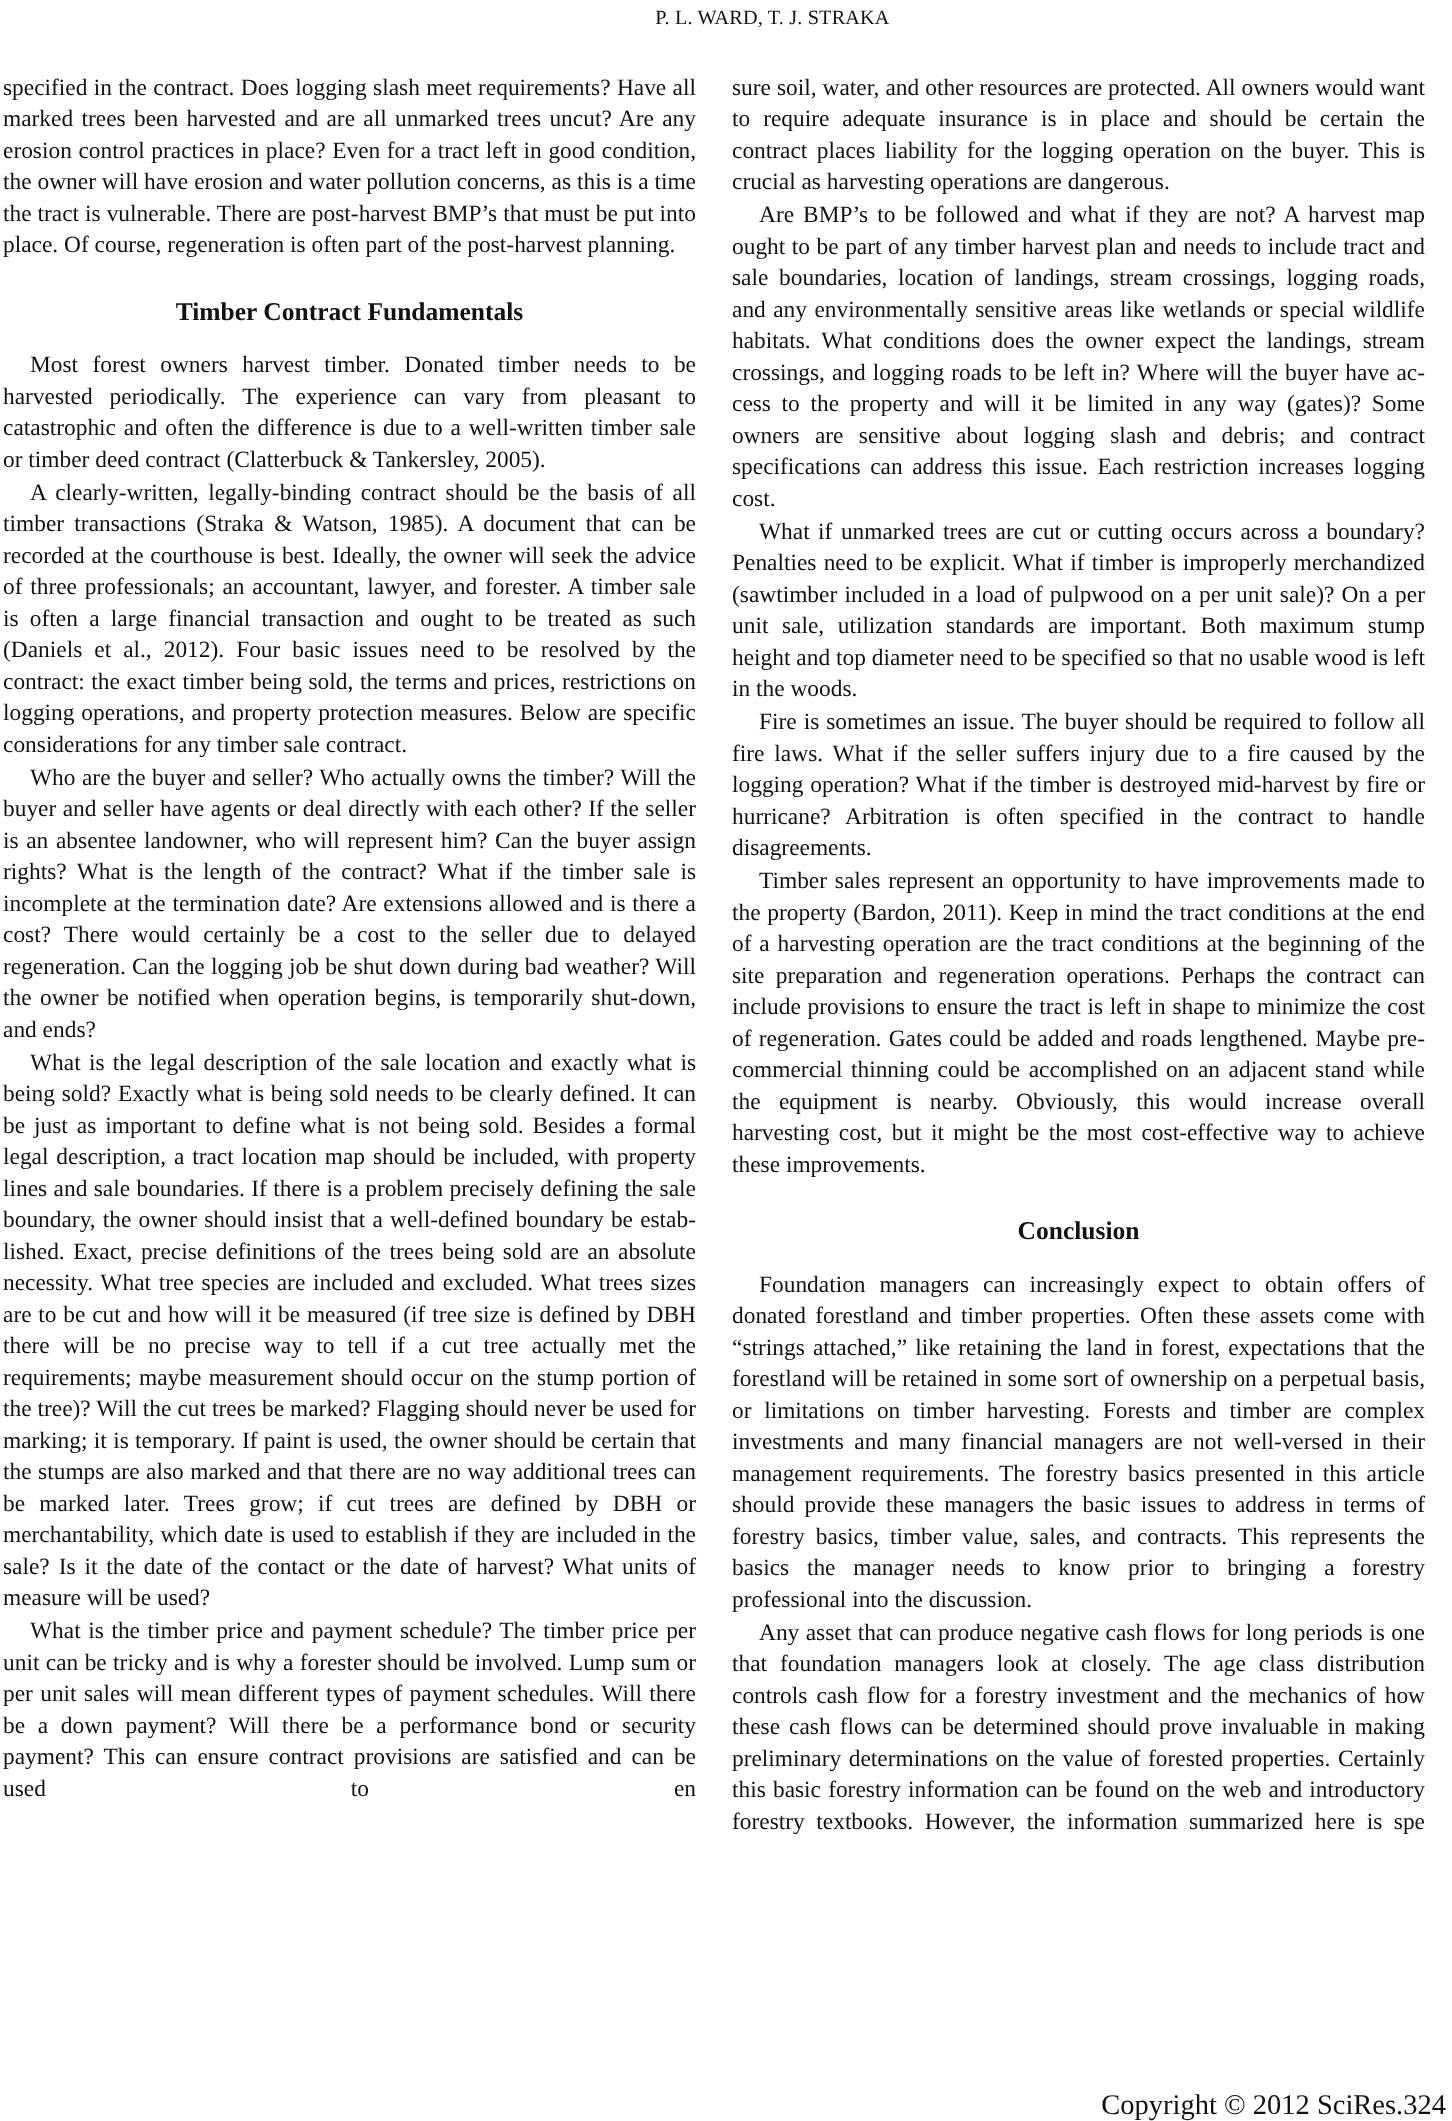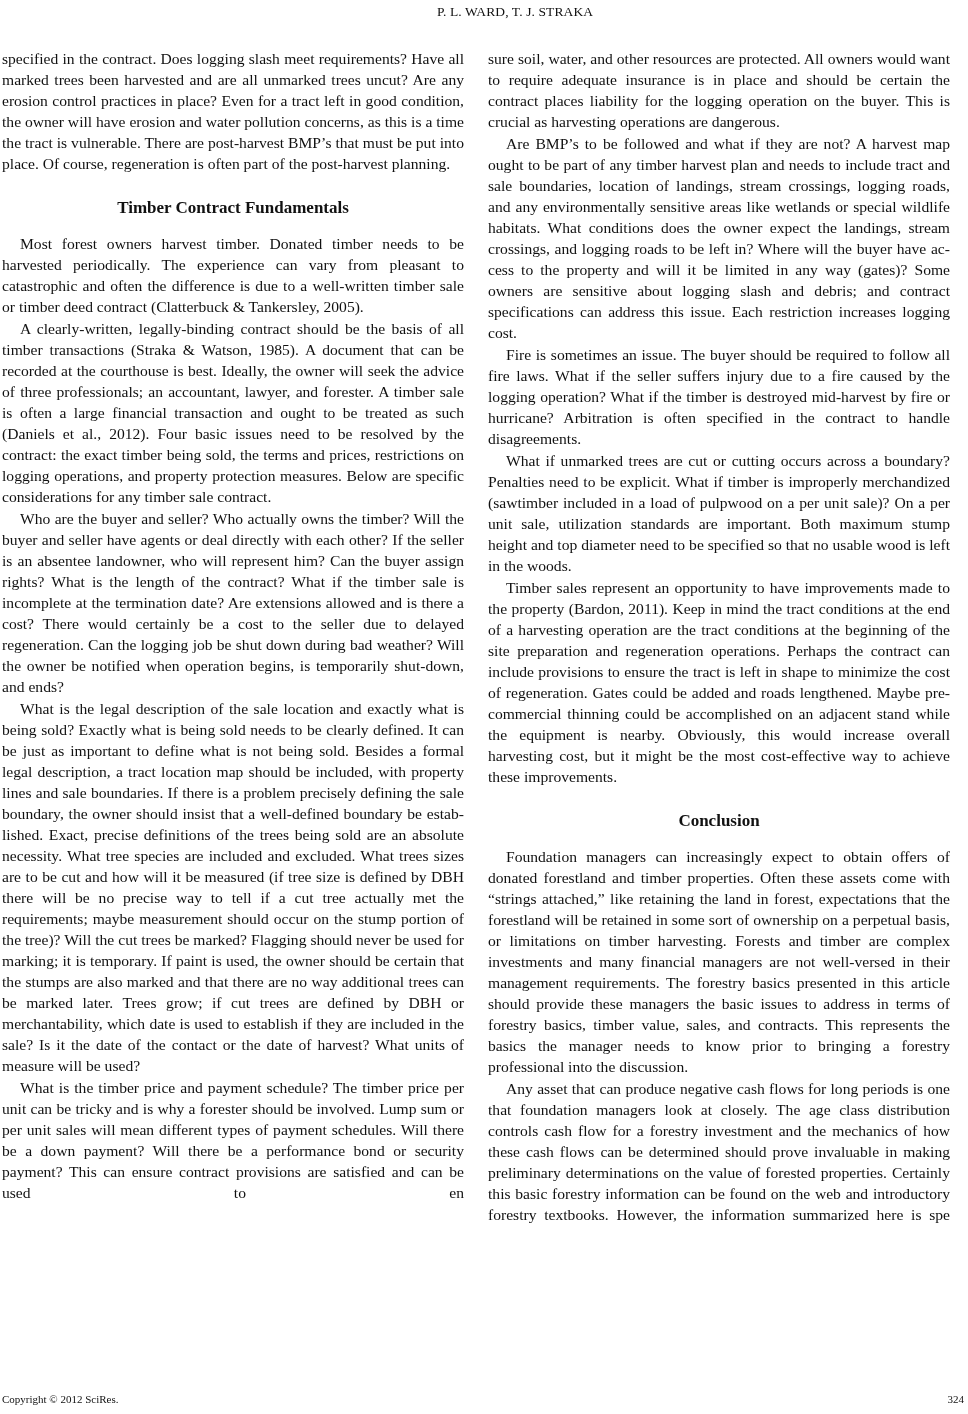--- a/index.html
+++ b/index.html
@@ -21,43 +21,43 @@
   .col.right { left: 488px; }
   .col p { margin: 0; text-indent: 18px; }
   .col p.first-cont { text-indent: 0; }
   .col p + p { margin-top: 1px; }
   .section-title {
     font-weight: bold; text-align: center; font-size: 17px;
     margin: 22px 0 13px 0; text-indent: 0; line-height: 24px;
   }
   .footer {
     position: absolute; top: 1393px; left: 2px; width: 962px;
-    font-size: 11px; display: flex; justify-content: space-between;
+    font-size: 19px; display: flex; justify-content: flex-end;
   }
 </style>
 </head>
 <body>
 
 <div class="running-head">P. L. WARD, T. J. STRAKA</div>
 
 <div class="col left">
   <p class="first-cont">specified in the contract. Does logging slash meet requirements? Have all marked trees been harvested and are all unmarked trees uncut? Are any erosion control practices in place? Even for a tract left in good condition, the owner will have erosion and water pollution concerns, as this is a time the tract is vul­nerable. There are post-harvest BMP’s that must be put into place. Of course, regeneration is often part of the post-harvest planning.</p>
   <h2 class="section-title">Timber Contract Fundamentals</h2>
   <p>Most forest owners harvest timber. Donated timber needs to be harvested periodically. The experience can vary from pleas­ant to catastrophic and often the difference is due to a well-written timber sale or timber deed contract (Clatterbuck &amp; Tankersley, 2005).</p>
   <p>A clearly-written, legally-binding contract should be the ba­sis of all timber transactions (Straka &amp; Watson, 1985). A docu­ment that can be recorded at the courthouse is best. Ideally, the owner will seek the advice of three professionals; an accountant, lawyer, and forester. A timber sale is often a large financial transaction and ought to be treated as such (Daniels et al., 2012). Four basic issues need to be resolved by the contract: the exact timber being sold, the terms and prices, restrictions on logging operations, and property protection measures. Below are spe­cific considerations for any timber sale contract.</p>
   <p>Who are the buyer and seller? Who actually owns the timber? Will the buyer and seller have agents or deal directly with each other? If the seller is an absentee landowner, who will represent him? Can the buyer assign rights? What is the length of the contract? What if the timber sale is incomplete at the termina­tion date? Are extensions allowed and is there a cost? There would certainly be a cost to the seller due to delayed regenera­tion. Can the logging job be shut down during bad weather? Will the owner be notified when operation begins, is temporar­ily shut-down, and ends?</p>
   <p>What is the legal description of the sale location and exactly what is being sold? Exactly what is being sold needs to be clearly defined. It can be just as important to define what is not being sold. Besides a formal legal description, a tract location map should be included, with property lines and sale bounda­ries. If there is a problem precisely defining the sale boundary, the owner should insist that a well-defined boundary be estab­lished. Exact, precise definitions of the trees being sold are an absolute necessity. What tree species are included and excluded. What trees sizes are to be cut and how will it be measured (if tree size is defined by DBH there will be no precise way to tell if a cut tree actually met the requirements; maybe measurement should occur on the stump portion of the tree)? Will the cut trees be marked? Flagging should never be used for marking; it is temporary. If paint is used, the owner should be certain that the stumps are also marked and that there are no way additional trees can be marked later. Trees grow; if cut trees are defined by DBH or merchantability, which date is used to establish if they are included in the sale? Is it the date of the contact or the date of harvest? What units of measure will be used?</p>
   <p style="text-align-last: justify;">What is the timber price and payment schedule? The timber price per unit can be tricky and is why a forester should be involved. Lump sum or per unit sales will mean different types of payment schedules. Will there be a down payment? Will there be a performance bond or security payment? This can ensure contract provisions are satisfied and can be used to en­</p>
 </div>
 
 <div class="col right">
   <p class="first-cont">sure soil, water, and other resources are protected. All owners would want to require adequate insurance is in place and should be certain the contract places liability for the logging operation on the buyer. This is crucial as harvesting operations are dan­gerous.</p>
   <p>Are BMP’s to be followed and what if they are not? A har­vest map ought to be part of any timber harvest plan and needs to include tract and sale boundaries, location of landings, stream crossings, logging roads, and any environmentally sen­sitive areas like wetlands or special wildlife habitats. What conditions does the owner expect the landings, stream crossings, and logging roads to be left in? Where will the buyer have ac­cess to the property and will it be limited in any way (gates)? Some owners are sensitive about logging slash and debris; and contract specifications can address this issue. Each restriction increases logging cost.</p>
+  <p>What if unmarked trees are cut or cutting occurs across a boundary? Penalties need to be explicit. What if timber is im­properly merchandized (sawtimber included in a load of pulp­wood on a per unit sale)? On a per unit sale, utilization stan­dards are important. Both maximum stump height and top di­ameter need to be specified so that no usable wood is left in the woods.</p>
   <p>Fire is sometimes an issue. The buyer should be required to follow all fire laws. What if the seller suffers injury due to a fire caused by the logging operation? What if the timber is de­stroyed mid-harvest by fire or hurricane? Arbitration is often specified in the contract to handle disagreements.</p>
-  <p>What if unmarked trees are cut or cutting occurs across a boundary? Penalties need to be explicit. What if timber is im­properly merchandized (sawtimber included in a load of pulp­wood on a per unit sale)? On a per unit sale, utilization stan­dards are important. Both maximum stump height and top di­ameter need to be specified so that no usable wood is left in the woods.</p>
   <p>Timber sales represent an opportunity to have improvements made to the property (Bardon, 2011). Keep in mind the tract conditions at the end of a harvesting operation are the tract conditions at the beginning of the site preparation and regenera­tion operations. Perhaps the contract can include provisions to ensure the tract is left in shape to minimize the cost of regen­eration. Gates could be added and roads lengthened. Maybe pre-commercial thinning could be accomplished on an adjacent stand while the equipment is nearby. Obviously, this would increase overall harvesting cost, but it might be the most cost-effective way to achieve these improvements.</p>
   <h2 class="section-title">Conclusion</h2>
   <p>Foundation managers can increasingly expect to obtain offers of donated forestland and timber properties. Often these assets come with “strings attached,” like retaining the land in forest, expectations that the forestland will be retained in some sort of ownership on a perpetual basis, or limitations on timber har­vesting. Forests and timber are complex investments and many financial managers are not well-versed in their management requirements. The forestry basics presented in this article should provide these managers the basic issues to address in terms of forestry basics, timber value, sales, and contracts. This represents the basics the manager needs to know prior to bring­ing a forestry professional into the discussion.</p>
   <p style="text-align-last: justify;">Any asset that can produce negative cash flows for long pe­riods is one that foundation managers look at closely. The age class distribution controls cash flow for a forestry investment and the mechanics of how these cash flows can be determined should prove invaluable in making preliminary determinations on the value of forested properties. Certainly this basic forestry information can be found on the web and introductory forestry textbooks. However, the information summarized here is spe­</p>
 </div>
 
 <div class="footer">
   <span>Copyright © 2012 SciRes.</span>
   <span>324</span>
 </div>

